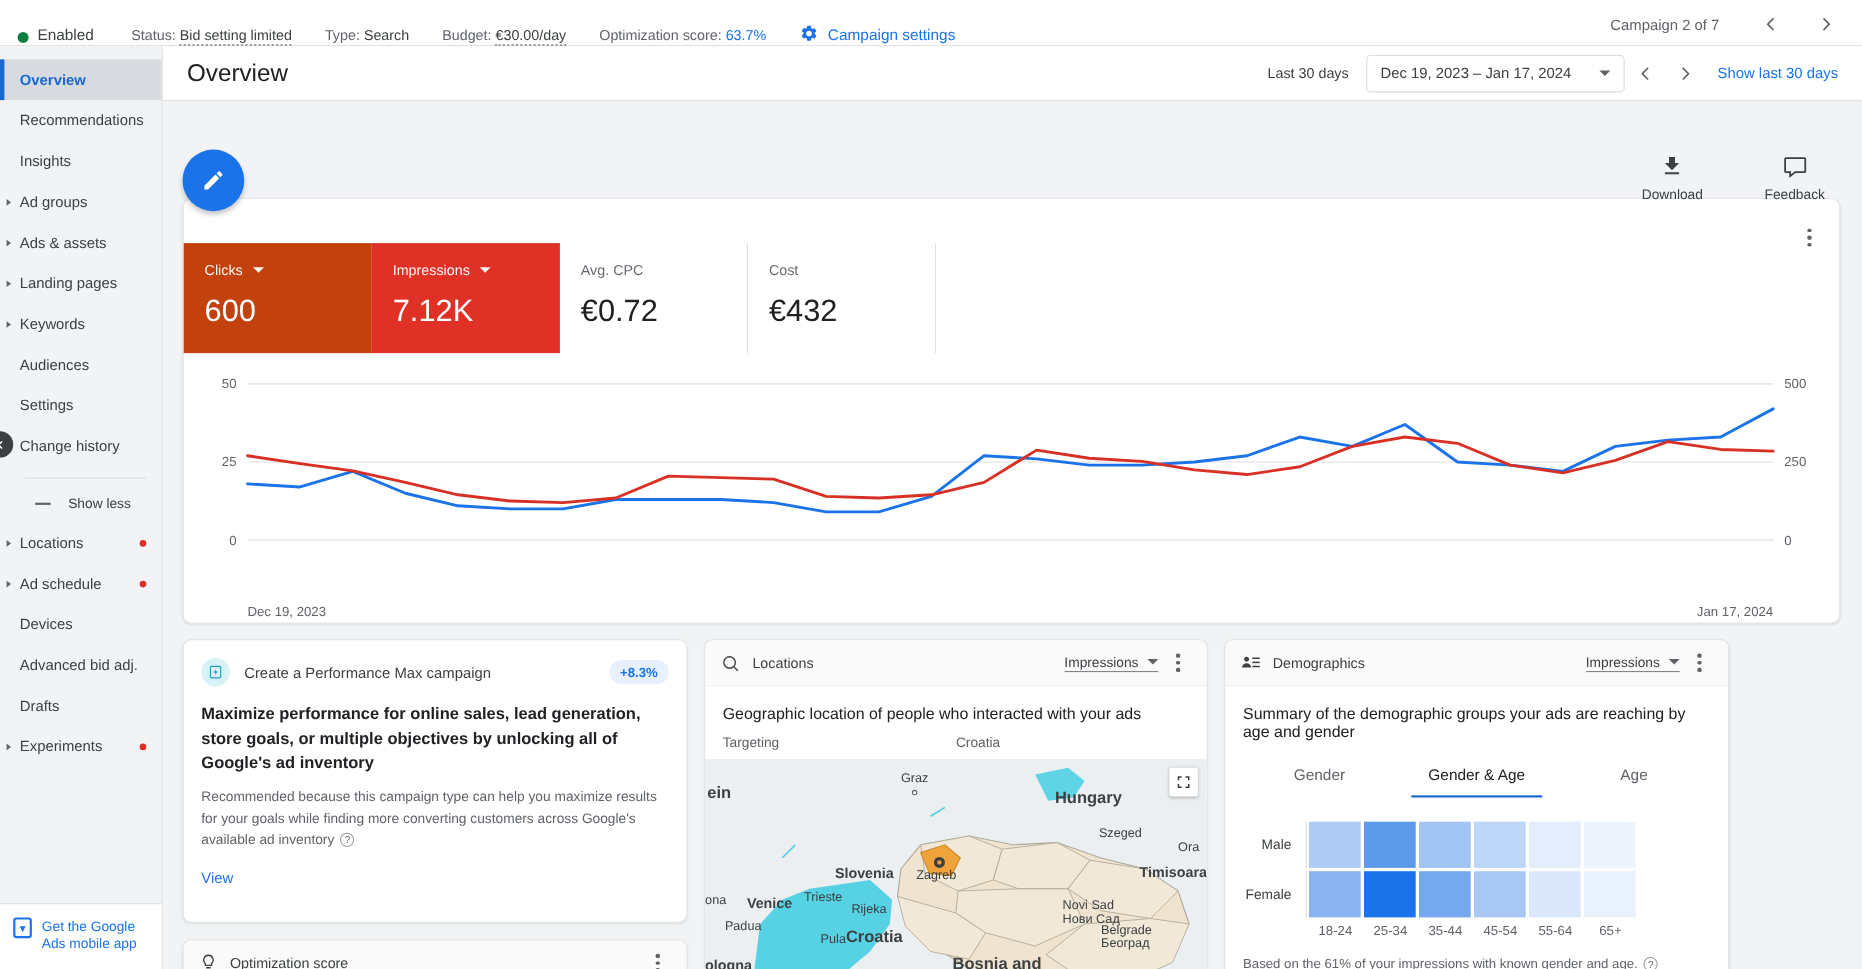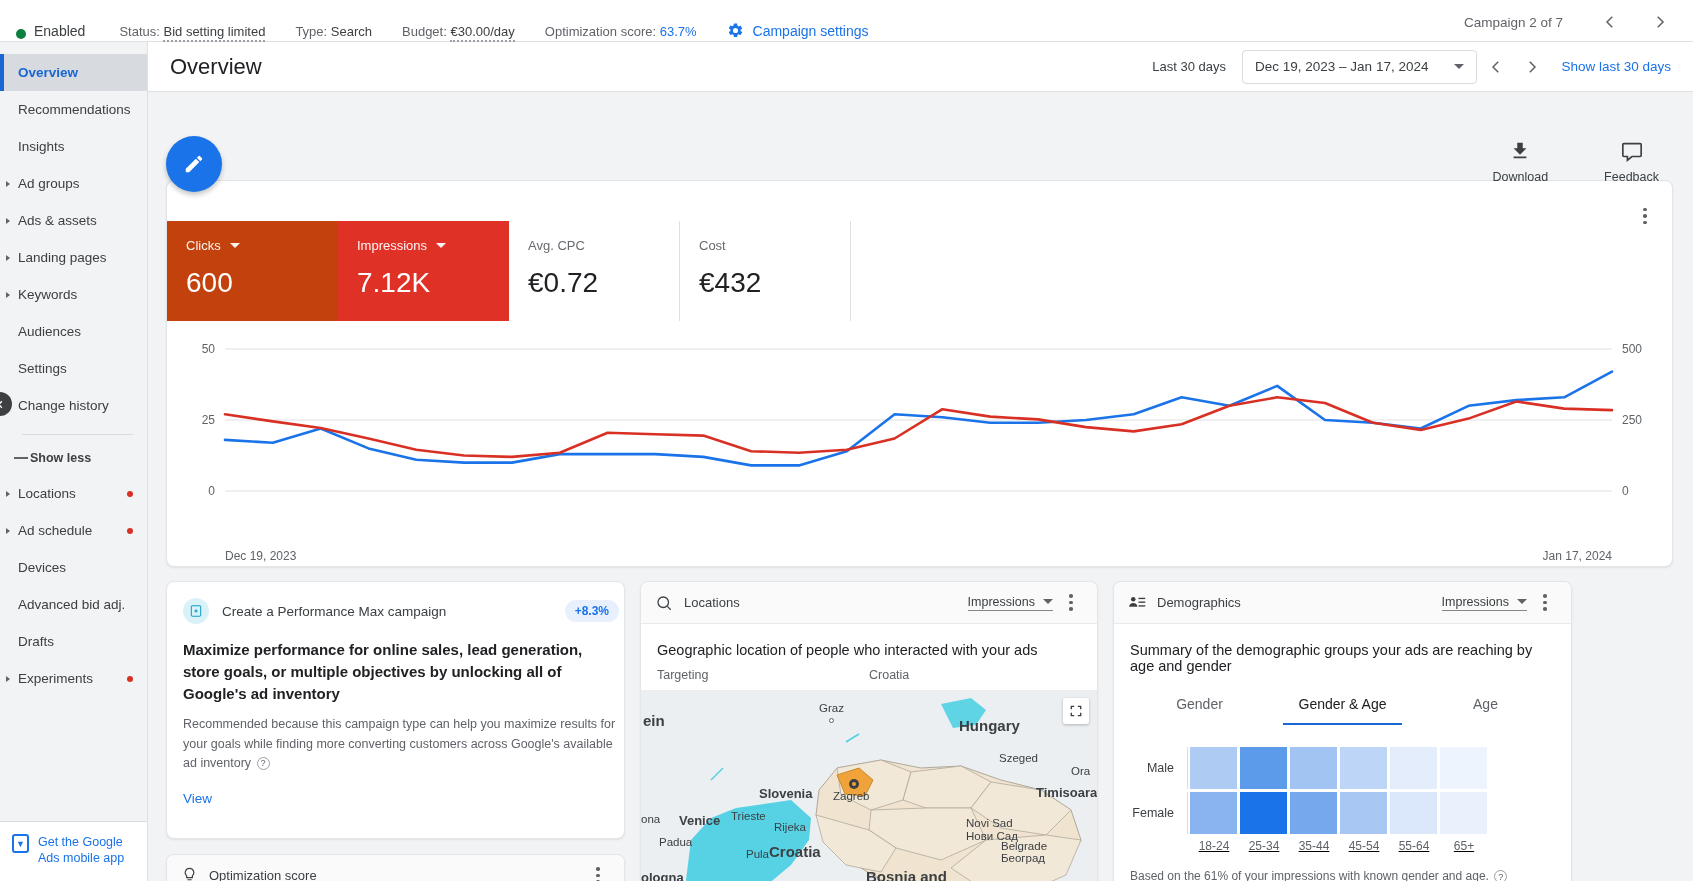--- a/index.html
+++ b/index.html
@@ -59,22 +59,22 @@
     position: absolute; left: 6px; width: 0; height: 0;
     border-left: 4px solid #5f6368;
     border-top: 3.5px solid transparent; border-bottom: 3.5px solid transparent;
   }
   .nav-item .leddot {
     position: absolute; right: 14px; width: 6px; height: 6px;
     border-radius: 50%; background: #d93025;
   }
   .nav-sep { height: 1px; background: #dadce0; margin: 10px 14px 6px 22px; }
   .showless {
-    height: 34px; display: flex; align-items: center; padding-left: 14px;
-    font-size: 12.5px; color: #3c4043; font-weight: bold; cursor: pointer; gap: 2px;
+    height: 34px; display: flex; align-items: center; padding-left: 32px;
+    font-size: 12.5px; color: #3c4043; font-weight: normal; cursor: pointer; gap: 16px;
   }
   .minus { display:inline-block; width: 14px; height: 2px; background: #5f6368; }
   .collapse-handle {
     position: absolute; left: -12px; top: 350px; width: 24px; height: 24px;
     border-radius: 50%; background: #3c4043; color: #fff;
     display: flex; align-items: center; justify-content: center;
     font-size: 12px; cursor: pointer; z-index: 5;
   }
   .sb-footer {
     border-top: 1px solid #dadce0; background: #fff;
@@ -178,21 +178,21 @@
     font-size: 12.5px; color: #3c4043; display: flex; align-items: center; gap: 8px;
     border-bottom: 1px solid #80868b; padding-bottom: 1px; cursor: pointer;
   }
   .kebab2 {
     width: 24px; height: 24px; display: flex; flex-direction: column;
     align-items: center; justify-content: center; gap: 3px; cursor: pointer;
   }
   .kebab2 i { width: 3.5px; height: 3.5px; border-radius: 50%; background: #5f6368; display:block; }
 
   .rec-card { height: 258px; overflow: hidden; }
-  .rec-body { padding: 16px 5px 0 16px; position: relative; }
+  .rec-body { padding: 16px 16px 0 16px; position: relative; }
   .rec-top { display: flex; align-items: center; gap: 13px; }
   .rec-icon {
     width: 26px; height: 26px; border-radius: 50%; background: #d9f2f8;
     display: flex; align-items: center; justify-content: center; flex: 0 0 auto;
   }
   .rec-top .t { font-size: 13.5px; color: #3c4043; }
   .badge {
     margin-left: auto; background: #e8f0fe; color: #1a73e8;
     font-size: 12px; font-weight: bold; border-radius: 11px; padding: 4px 10px;
   }
@@ -237,21 +237,21 @@
   .demo-tab.active { color: #202124; }
   .demo-tab.active::after {
     content: ""; position: absolute; left: 12px; right: 12px; bottom: 0;
     height: 2.5px; background: #1967d2;
   }
   .heat { position: relative; padding: 22px 0 0 0; }
   .heat-row { display: flex; align-items: center; margin-bottom: 3px; }
   .heat-rowlabel { width: 73px; text-align: right; padding-right: 13px; font-size: 12.5px; color: #3c4043; }
   .heat-cells { display: flex; gap: 3px; border-left: 1px solid #dadce0; padding-left: 2px; }
   .heat-cell { width: 47px; height: 42px; cursor: pointer; }
-  .heat-axis { display: flex; margin-top: 5px; padding-left: 75px; text-decoration: underline; }
+  .heat-axis { display: flex; margin-top: 5px; padding-left: 75px; }
   .heat-axis span { width: 50px; text-align: center; font-size: 12px; color: #5f6368; }
   .demo-foot { font-size: 12px; color: #5f6368; padding: 16px 16px 0 16px; }
 </style>
 </head>
 <body>
 
 <div class="app">
 
   <div class="topbar">
     <span class="status-dot"></span>

